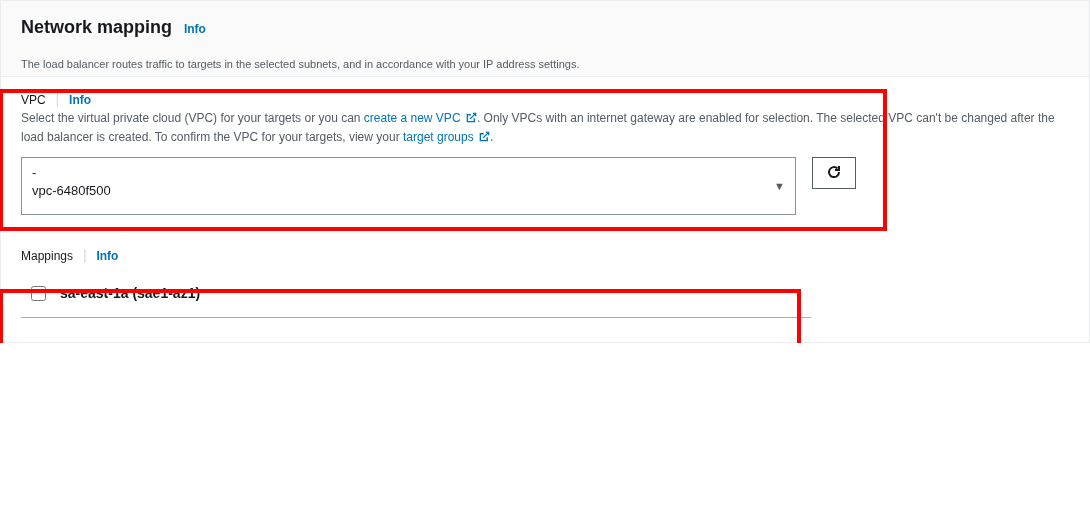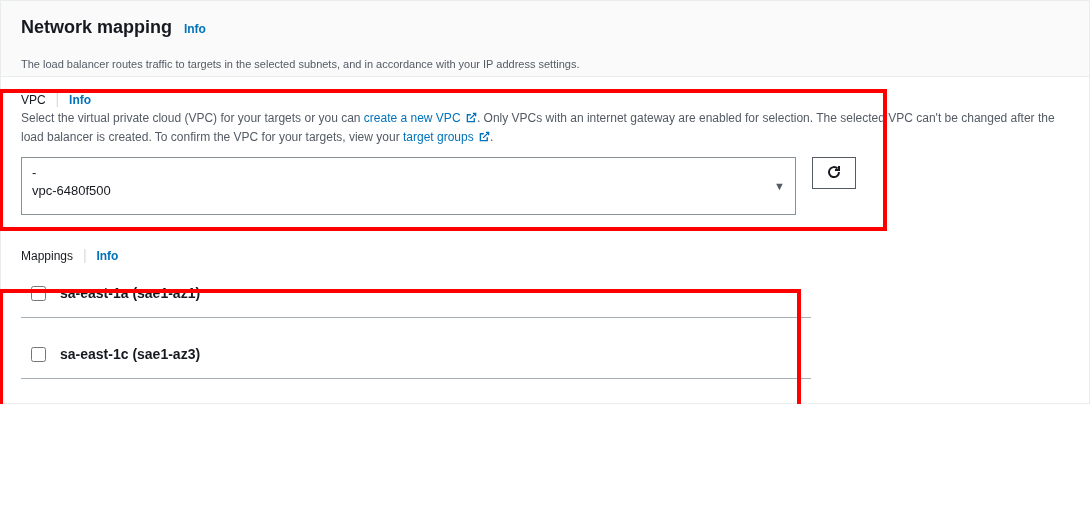--- a/index.html
+++ b/index.html
@@ -201,20 +201,16 @@
       <span class="section-divider">|</span>
       <span class="info-link" style="margin-left:0;">Info</span>
 
 
       <div class="az-row">
         <input type="checkbox" style="">
         <label>sa-east-1a (sae1-az1)</label>
       </div>
 
 
-      <div class="az-row">
-        <input type="checkbox" style="">
-        <label>sa-east-1c (sae1-az3)</label>
-      </div>
     </div>
 
   </div>
 </div>
 
 </body></html>

